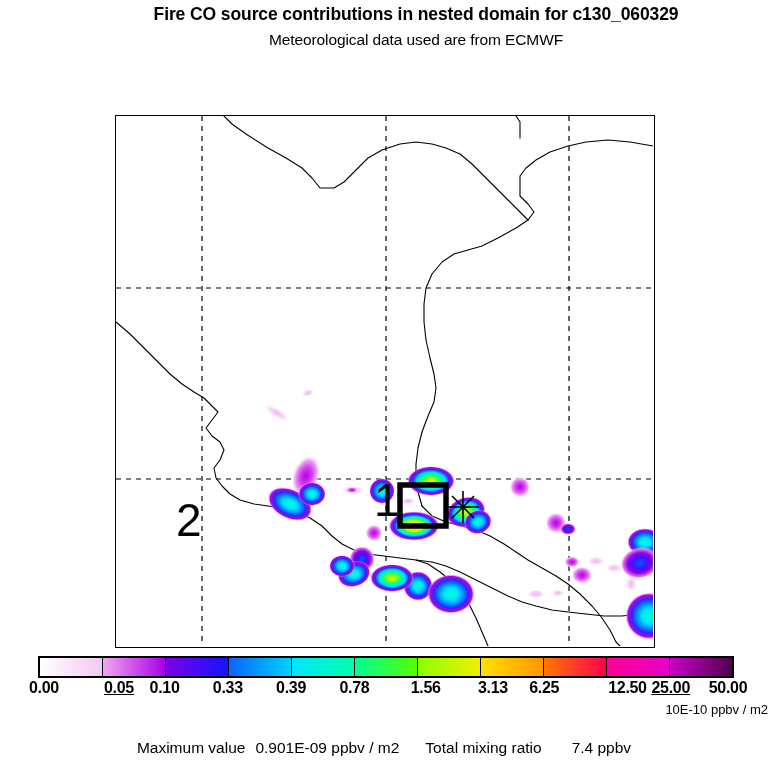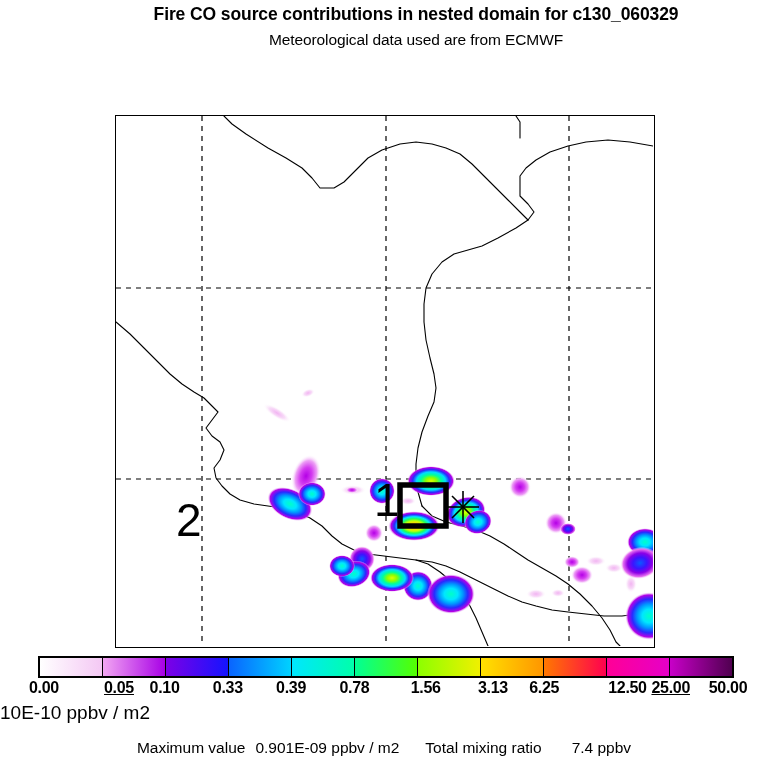--- a/index.html
+++ b/index.html
@@ -66,22 +66,22 @@
     position:absolute;left:0;top:678px;width:768px;height:20px;
   }
   .cb-tick{
     position:absolute;top:0;
     font-size:16px;font-weight:bold;line-height:20px;
     transform:translateX(-50%);
     white-space:nowrap;letter-spacing:-0.3px;
   }
 
   .cb-unit{
-    position:absolute;left:0;top:703px;width:768px;text-align:left;
-    font-size:19px;line-height:1;
+    position:absolute;left:0;top:703px;width:768px;text-align:right;
+    font-size:13px;line-height:1;
   }
   .footer{
     position:absolute;left:0;top:740px;width:768px;text-align:center;
     font-size:15.5px;line-height:1;white-space:pre;
   }
   .gap-sm{display:inline-block;width:10px;}
   .gap-foot{display:inline-block;width:26px;}
   .gap-foot2{display:inline-block;width:30px;}
 </style>
 </head>

